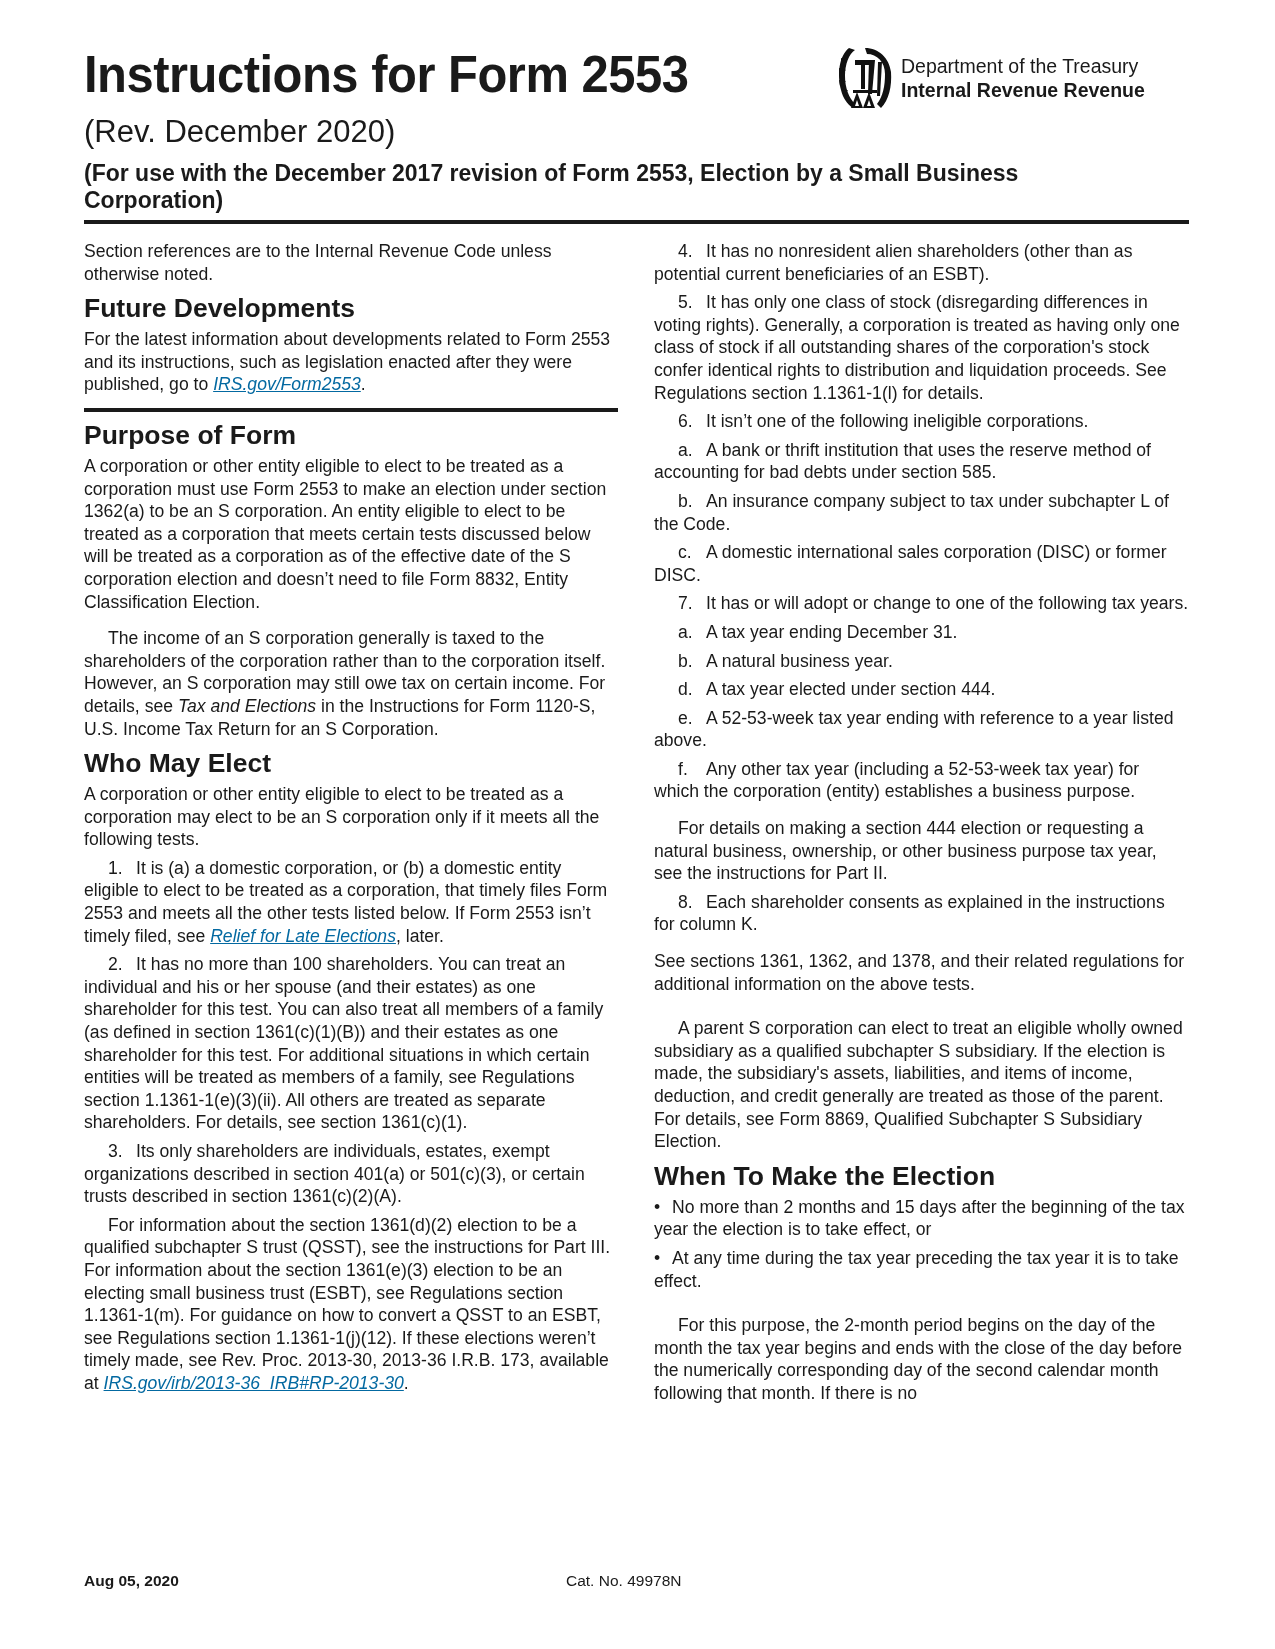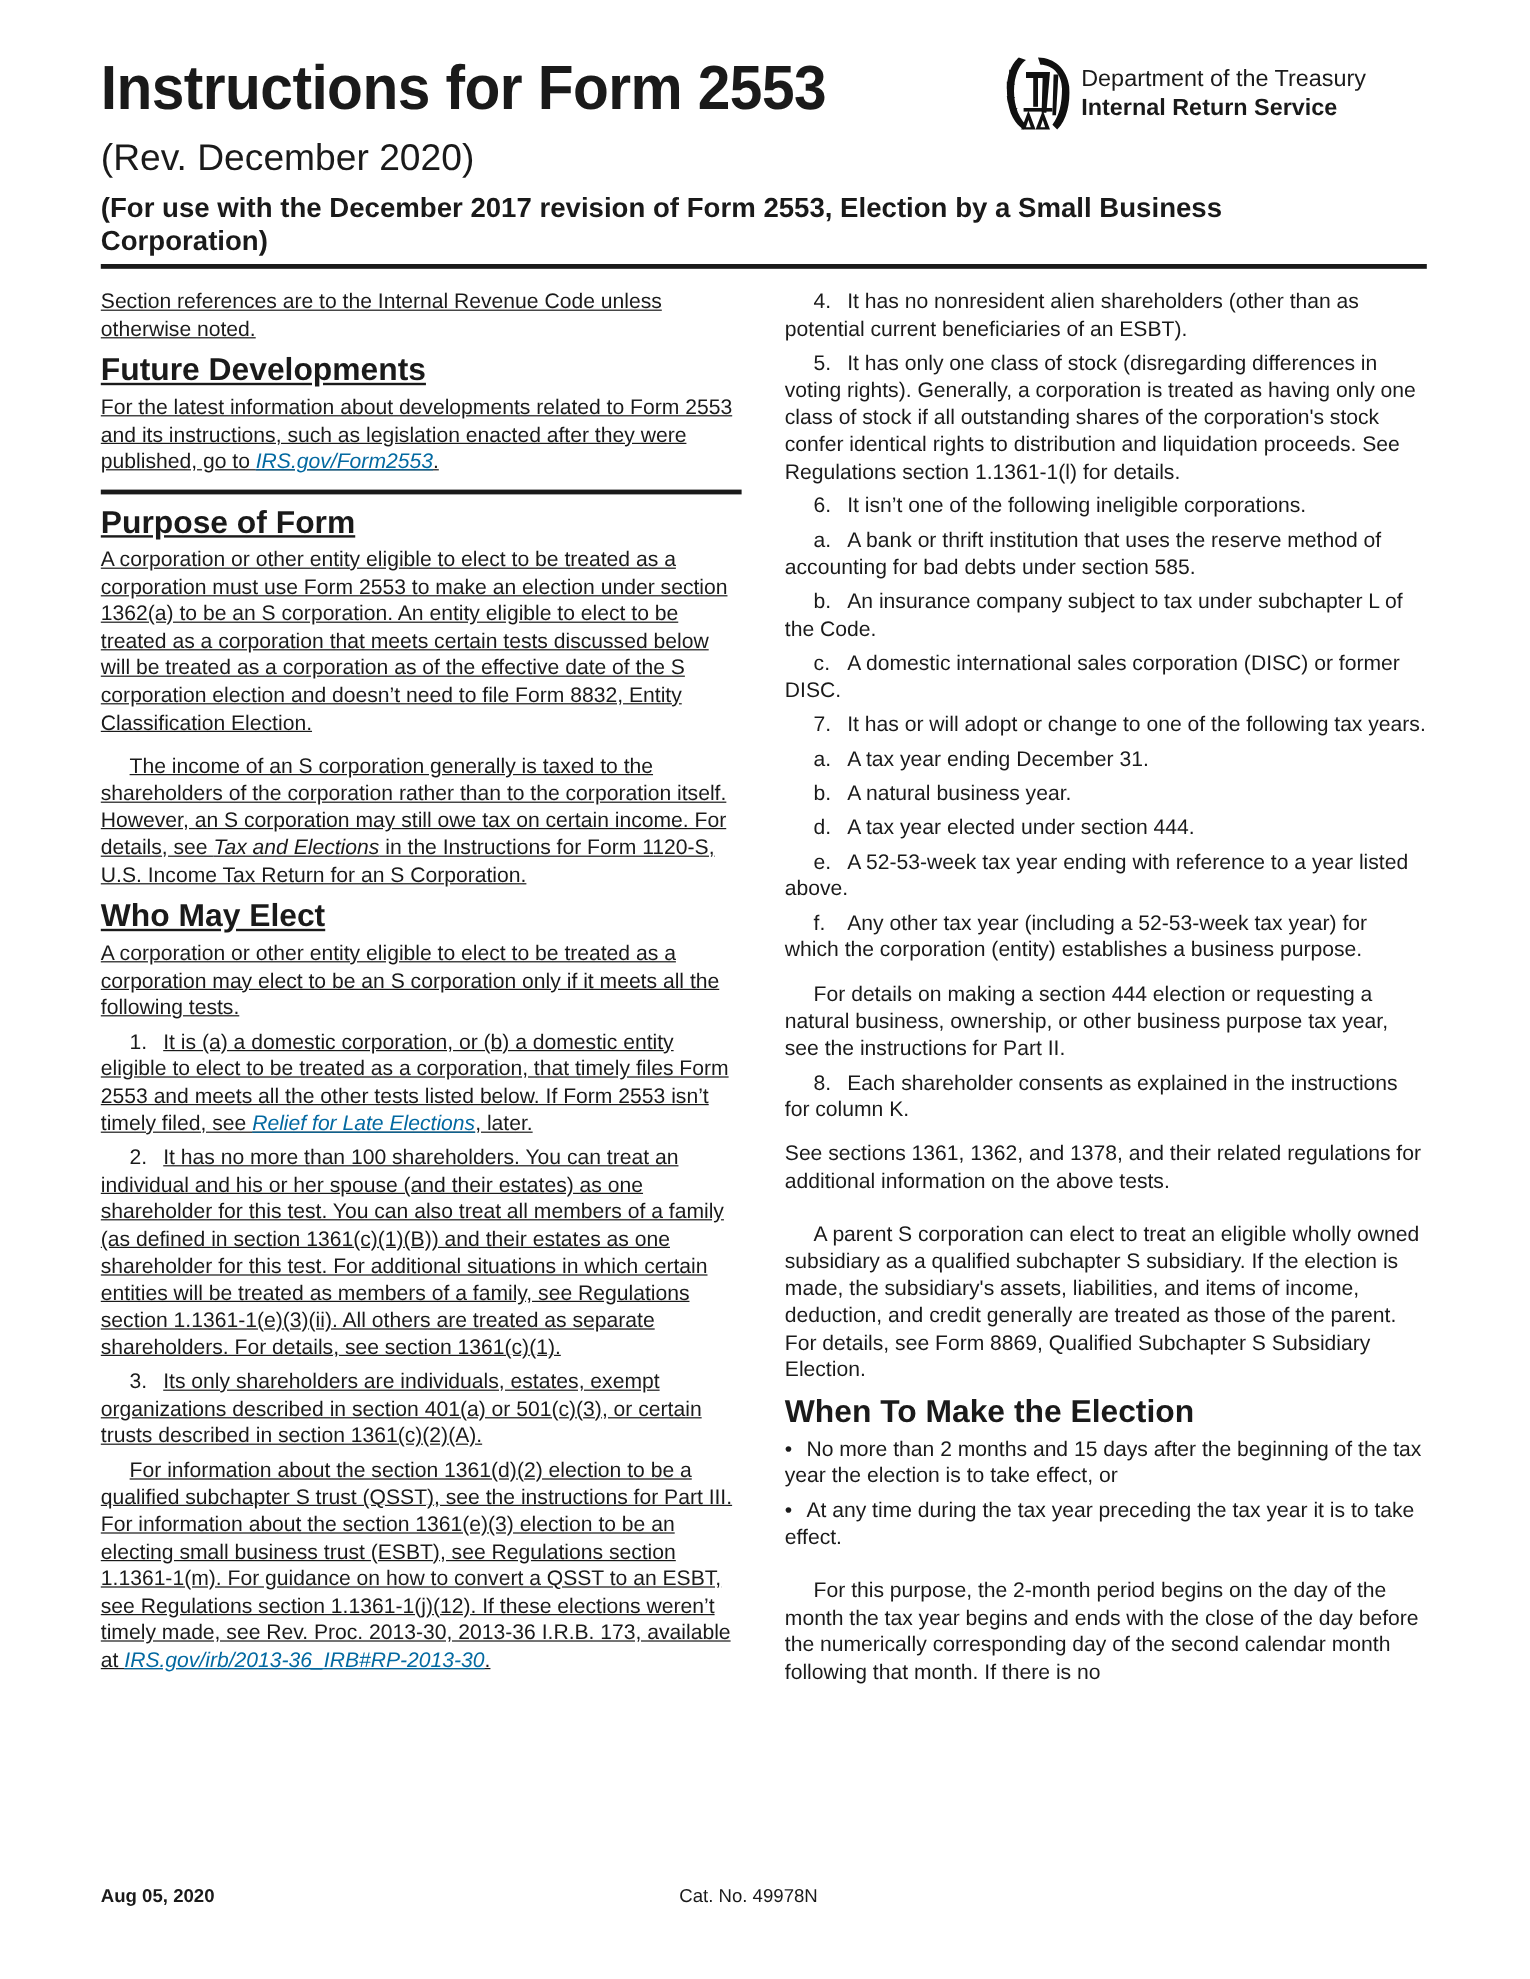--- a/index.html
+++ b/index.html
@@ -27,21 +27,21 @@
   }
   .logo-wrap svg { width: 58px; height: 68px; }
   .agency { margin-left: 8px; font-size: 19.5px; line-height: 24px; }
   .agency .bold { font-weight: bold; }
   .header-rule {
     position: absolute; left: 84px; top: 220px; width: 1105px; height: 4px; background: #1a1a1a;
   }
   .col {
     position: absolute; top: 240px; font-size: 17.6px; line-height: 22.6px;
   }
-  .col.left { left: 84px; width: 534px; text-decoration: underline; }
+  .col.left { left: 84px; width: 534px; }
   .col.right { left: 654px; width: 535px; }
   .col p { margin: 0 0 6px 0; }
   .col p.indent { text-indent: 24px; }
   .col p.gap { margin-top: 14px; }
   .col h2 {
     font-size: 26.5px; font-weight: bold; line-height: 30px; margin: 8px 0 5px 0;
   }
   .col h1 {
     font-size: 35px; font-weight: bold; line-height: 40px; margin: 4px 0 4px 0;
   }
@@ -73,21 +73,21 @@
       <rect x="26" y="21" width="4" height="24"></rect>
       <path d="M34 16 l6 0 l-3 34 l-4 0z"></path>
       <path d="M43 18 l4 0 l-2 34 l-3 0z"></path>
       <path d="M16 64 L22 48 L28 64 Z M20 62 L22 56 L24 62Z" fill-rule="evenodd"></path>
       <path d="M28 64 L34 48 L40 64 Z M32 62 L34 56 L36 62Z" fill-rule="evenodd"></path>
       <rect x="18" y="46" width="24" height="3"></rect>
     </g>
   </svg>
   <div class="agency">
     <div>Department of the Treasury</div>
-    <div class="bold">Internal Return Service</div>
+    <div class="bold">Internal Revenue Revenue</div>
   </div>
 </div>
 
 <div class="rev">(Rev. December 2020)</div>
 <div class="subtitle">(For use with the December 2017 revision of Form 2553, Election by a Small Business Corporation)</div>
 <div class="header-rule"></div>
 
 <div class="col left">
   <p>Section references are to the Internal Revenue Code unless otherwise noted.</p>
 

